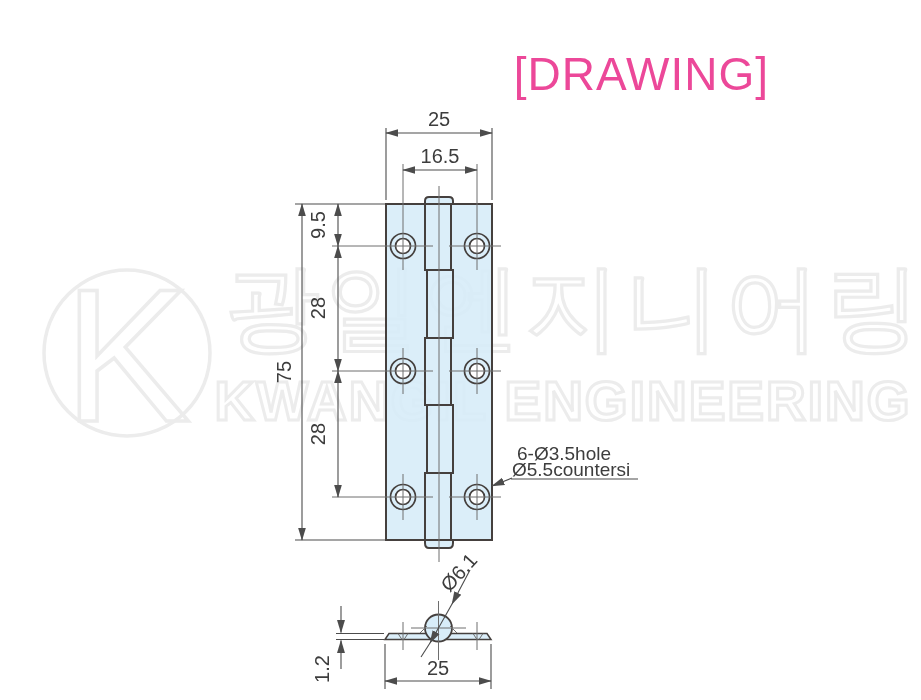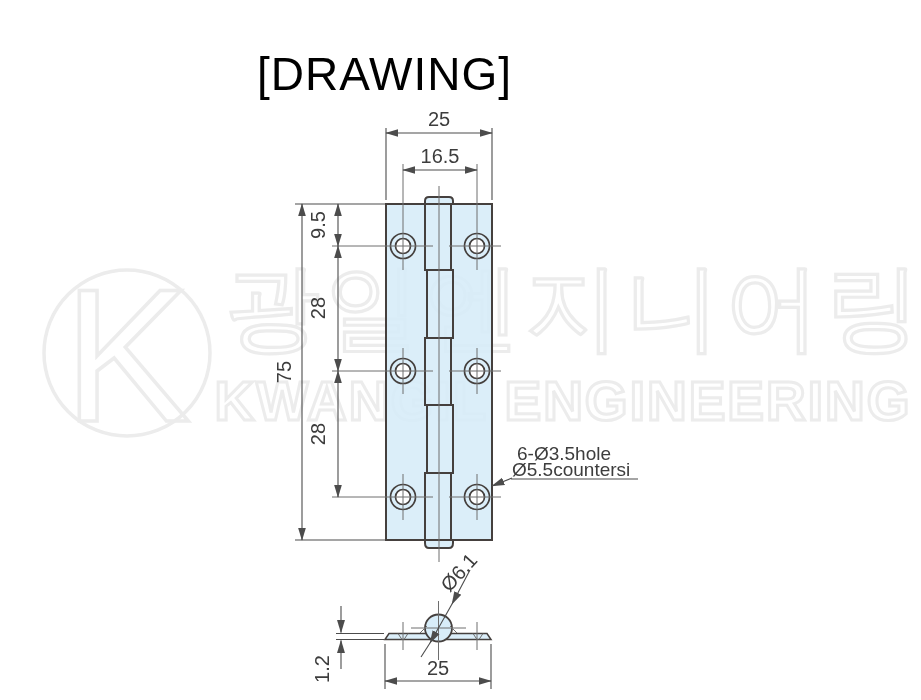--- a/index.html
+++ b/index.html
@@ -1,22 +1,22 @@
 <!DOCTYPE html>
 <html><head>
 <meta charset="utf-8">
 <style>
   html,body{margin:0;padding:0;background:#ffffff;}
   #canvas{
     position:relative;width:921px;height:700px;background:#ffffff;
     overflow:hidden;font-family:"Liberation Sans",sans-serif;
   }
   #title{
-    position:absolute;top:47px;left:0;width:769px;text-align:center;
-    font-size:46px;font-weight:500;letter-spacing:1px;color:#000000;
+    position:absolute;top:47px;left:0;width:769px;text-align:right;
+    font-size:46px;font-weight:500;letter-spacing:1px;color:#ec4899;
     font-family:"Liberation Sans",sans-serif;
   }
   svg{position:absolute;top:0;left:0;}
   .dimtxt{fill:#3d3d3d;font-size:20px;font-family:"Liberation Sans",sans-serif;}
   .notetxt{fill:#3d3d3d;font-size:19px;font-family:"Liberation Sans",sans-serif;}
 </style>
 </head>
 <body>
 
 <div id="canvas">

